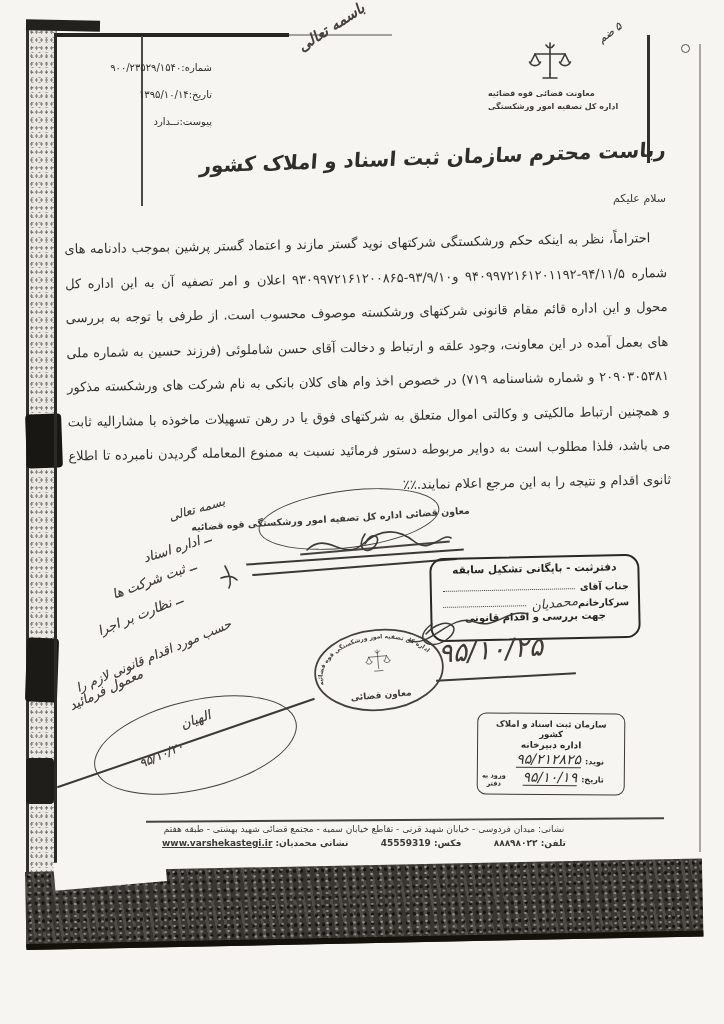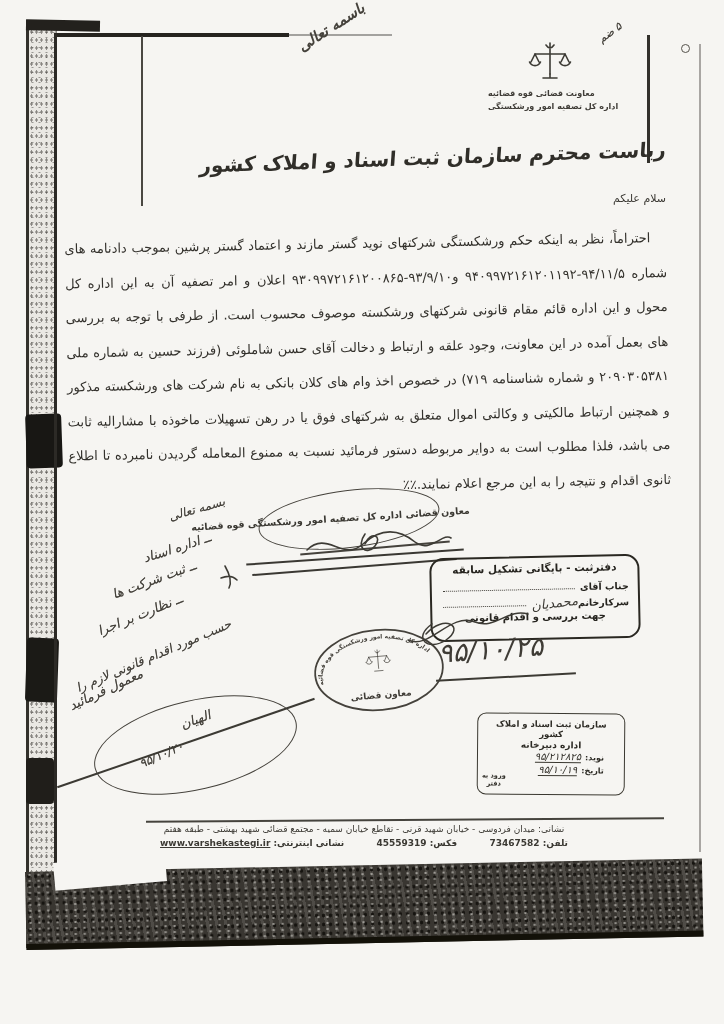--- a/index.html
+++ b/index.html
@@ -86,21 +86,21 @@
     transform:rotate(-4deg);white-space:nowrap;}
   .hw-date-underline{left:436px;top:676px;width:140px;height:2.4px;background:#3c3a34;transform:rotate(-3deg);}
 
   
   .sec-box{left:477px;top:713px;width:148px;height:82px;border:1.8px solid #3b3931;border-radius:9px;
     transform:rotate(.5deg);direction:rtl;box-sizing:border-box;padding:5px 6px 2px;color:#2e2c26;text-align:center;}
   .sec-box .s1{font-size:8.5px;font-weight:bold;}
   .sec-box .s2{font-size:9px;font-weight:bold;margin-top:1px;}
   .sec-box .srow{display:flex;align-items:baseline;justify-content:flex-start;gap:4px;margin-top:1px;padding-right:14px;}
   .sec-box .slabel{font-size:8px;font-weight:bold;}
-  .sec-box .sval{font-size:10px;font-style:italic;letter-spacing:1.5px;border-bottom:1.5px solid #3b3931;color:#35332d;}
+  .sec-box .sval{font-size:14px;font-style:italic;letter-spacing:1.5px;border-bottom:1.5px solid #3b3931;color:#35332d;}
   .sec-entry{position:absolute;left:2px;bottom:6px;width:28px;font-size:6.5px;line-height:7.5px;font-weight:bold;text-align:center;}
 
   
   .footer-rule{left:146px;top:819px;width:518px;height:2px;background:#45433d;transform:rotate(-.4deg);}
   .footer{left:78px;top:824px;width:572px;direction:rtl;text-align:center;color:#3b3933;}
   .footer .f1{font-size:9px;font-weight:normal;}
   .footer .f2{font-size:9px;font-weight:bold;margin-top:4px;}
   .footer .gap{display:inline-block;width:26px;}
   .website{text-decoration:underline;direction:ltr;unicode-bidi:embed;margin-top:12px;}
   svg .ink{stroke:#3d3b35;fill:none;stroke-linecap:round;}
@@ -117,20 +117,25 @@
   <div class="abs blob3"></div>
 
   <div class="abs border-top"></div>
   <div class="abs border-top-ext"></div>
   <div class="abs border-leftline"></div>
   <div class="abs border-rightline"></div>
   <div class="abs vline-meta"></div>
   <div class="abs vline-topright"></div>
   <div class="abs dot-mark"></div>
 
+  <div class="abs meta">
+    <div>شماره:۹۰۰/۲۳۵۲۹/۱۵۴۰</div>
+    <div>تاریخ:۱۳۹۵/۱۰/۱۴</div>
+    <div>پیوست:نــدارد</div>
+  </div>
 
   <svg class="abs emblem" width="46" height="46" viewBox="0 0 46 46">
     <g class="ink" stroke-width="1.6">
       <path d="M23 3 v5 M19 5 q2 3 4 3 M27 5 q-2 3 -4 3"></path>
       <path d="M23 9 V34 M8 14 H38"></path>
       <path d="M8 14 l-4 8 M8 14 l4 8 M2.5 22 a6 6 0 0 0 11 0"></path>
       <path d="M38 14 l-4 8 M38 14 l4 8 M32.5 22 a6 6 0 0 0 11 0"></path>
       <path d="M16 38 h14 M23 34 V38"></path>
     </g>
   </svg>
@@ -222,26 +227,26 @@
       <span class="sval">۹۵/۱۰/۱۹</span>
     </div>
     <div class="sec-entry">ورود به دفتر</div>
   </div>
 
   <div class="abs footer-rule"></div>
   <div class="abs footer">
     <div class="f1">نشانی: میدان فردوسی - خیابان شهید قرنی - تقاطع خیابان سمیه - مجتمع قضائی شهید بهشتی - طبقه هفتم</div>
     <div class="f2">
       <span>تلفن:</span>
-      <span>73467582</span>
+      <span>۸۸۸۹۸۰۲۲</span>
       <span class="gap"></span>
       <span>فکس:</span>
       <span>45559319</span>
       <span class="gap"></span>
-      <span>نشانی اینترنتی:</span>
+      <span>نشانی محمدیان:</span>
       <span class="website">www.varshekastegi.ir</span>
     </div>
   </div>
 
   <div class="abs band"></div>
   <div class="abs band-notch"></div>
 
 </div>
 
 </body></html>

